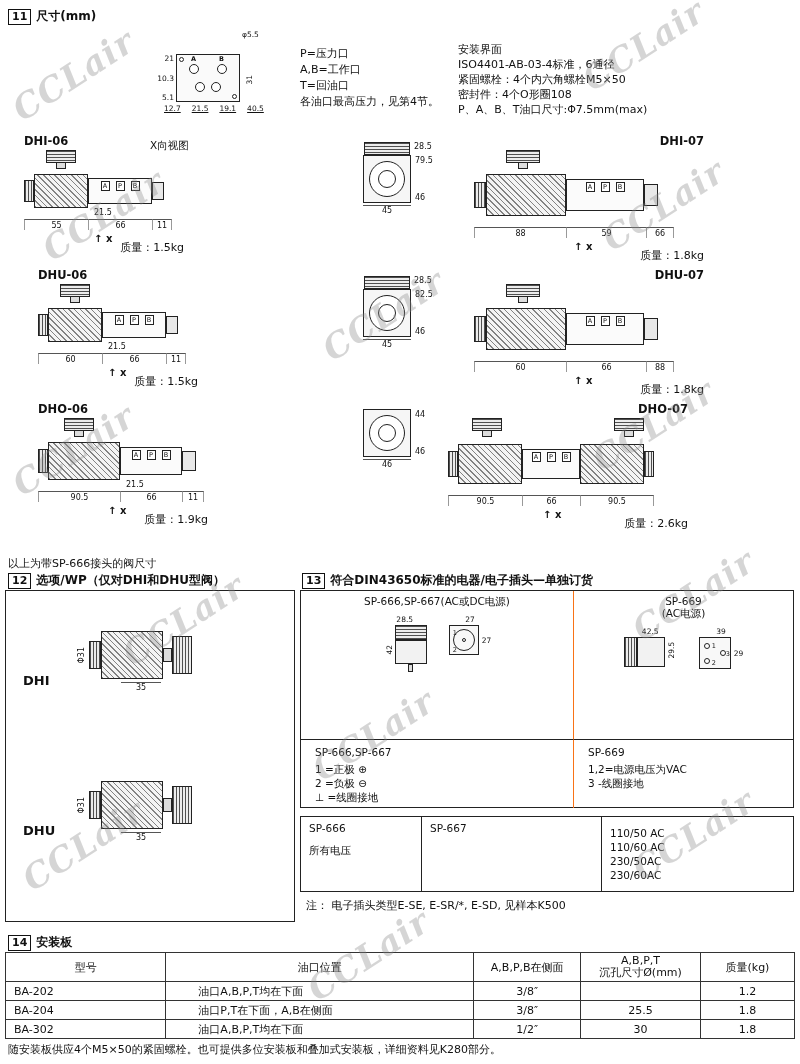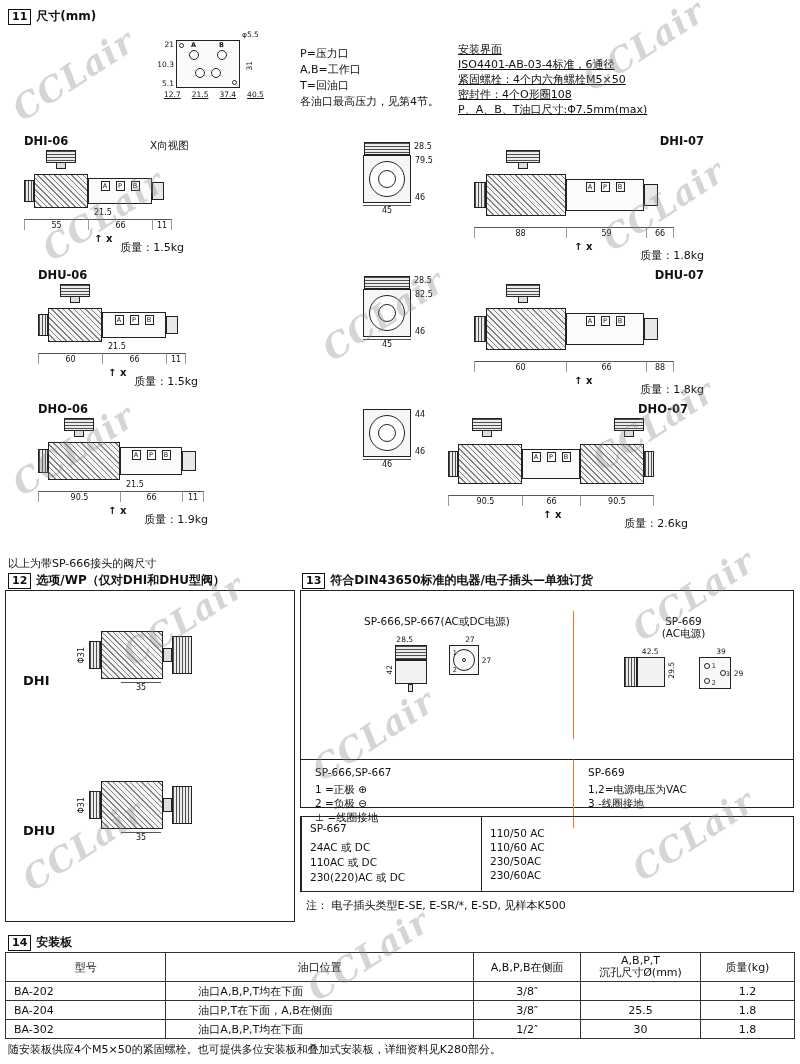--- a/index.html
+++ b/index.html
@@ -16,34 +16,34 @@
   .secnum { display:inline-block; border:1.5px solid #111; padding:0 3px; font-weight:bold; font-size:11px; line-height:14px; margin-right:5px; background:#fff; }
   .sectitle { font-weight:bold; font-size:12px; }
 
   
   .hatch45 { background:#f4f4f4 repeating-linear-gradient(45deg, rgba(70,70,70,.65) 0 1px, transparent 1px 4px); }
   .ridgeH  { background:#ececec repeating-linear-gradient(180deg, rgba(40,40,40,.8) 0 1px, transparent 1px 3px); }
   .ridgeV  { background:#ececec repeating-linear-gradient(90deg, rgba(40,40,40,.8) 0 1px, transparent 1px 3px); }
 
   
   .face { left:156px; top:30px; width:160px; font-size:7.5px; }
-  .fhole { margin-left:86px; margin-bottom:1px; }
+  .fhole { margin-left:86px; margin-bottom:15px; }
   .facemain { display:flex; align-items:center; }
   .faceL { display:flex; flex-direction:column; justify-content:space-between; height:48px; width:20px; text-align:right; padding-right:2px; }
   .facerect { width:64px; height:48px; border:1.5px solid #222; position:relative; background:#fafafa; }
   .c { position:absolute; border:1px solid #222; border-radius:50%; background:#fff; }
   .cb { width:10px; height:10px; }
   .cs { width:5px; height:5px; }
   .plabel { position:absolute; font-size:6.5px; font-weight:bold; }
   .faceR { padding-left:3px; }
   .faceB { display:flex; gap:11px; margin-left:8px; margin-top:2px;text-decoration:underline; }
 
   
   .legend { left:300px; top:46px; line-height:16px; font-size:11px; }
-  .mount { left:458px; top:42px; line-height:15px; font-size:11px;text-decoration:underline; }
+  .mount { left:458px; top:42px; line-height:15px; font-size:11px; }
 
   
   .valve { position:absolute; font-size:8px; }
   .vname { font-weight:bold; font-size:11.5px; height:14px; }
   .nright .vname { text-align:right; }
   .vassembly { position:relative; margin-top:2px; }
   .conn { position:absolute; top:0; width:30px; }
   .cap  { height:13px; border:1px solid #222; }
   .neck { width:10px; height:6px; margin:0 auto; border:1px solid #222; border-top:none; background:#ddd; }
   .vrow { position:absolute; bottom:0; left:0; display:flex; align-items:center; }
@@ -113,21 +113,21 @@
   .optdia { transform:rotate(-90deg); width:16px; font-size:8px; }
   .optknob { width:12px; height:28px; border:1px solid #222; }
   .optcoil { width:62px; height:48px; border:1px solid #222; }
   .optneck { width:9px; height:14px; border:1px solid #222; background:#ddd; }
   .optcap { width:20px; height:38px; border:1px solid #222; }
   .optw { margin-left:100px; margin-top:3px; width:40px; text-align:center; border-top:1px solid #555; }
 
   
   .s13box { left:300px; top:590px; width:494px; height:218px; border:1.5px solid #222; display:grid;
             grid-template-columns:272px 1fr; grid-template-rows:148px 1fr; }
-  .s13cell { padding:4px 8px; font-size:10.5px;margin-top:20px; }
+  .s13cell { padding:4px 8px; font-size:10.5px; }
   .s13tr, .s13br { border-left:1px solid #f97316; }
   .s13bl, .s13br { border-top:1px solid #222; }
   .s13title { font-size:10.5px; margin-bottom:4px; }
   .ctr { text-align:center; }
   .dwgrow { display:flex; gap:22px; justify-content:center; align-items:flex-start; margin-top:6px; font-size:7.5px; }
   .svdim { text-align:center; margin-bottom:1px; }
   .svflex { display:flex; align-items:center; }
   .rot { transform:rotate(-90deg); width:12px; display:inline-block; }
   .sv666 { width:32px; }
   .svcap { height:15px; border:1px solid #222; }
@@ -205,21 +205,21 @@
         <span class="c cs" style="left:2px;top:2px"></span>
         <span class="c cs" style="left:55px;top:39px"></span>
         <span class="plabel" style="left:14px;top:0">A</span>
         <span class="plabel" style="left:42px;top:0">B</span>
       </div>
       <div class="faceR"><span class="rot">31</span></div>
     </div>
     <div class="faceB">
         <span>12.7</span>
         <span>21.5</span>
-        <span>37.4</span>
+        <span>19.1</span>
         <span>40.5</span>
       </div>
   </div>
 
   <div class="abs legend">
 
   <div>P=压力口</div>
       <div>A,B=工作口</div>
       <div>T=回油口</div>
       <div>各油口最高压力，见第4节。</div>
@@ -577,27 +577,26 @@
     <div class="s13cell s13br">
       <div class="pintitle">SP-669</div>
       <div class="pinlines">
           <div>1,2=电源电压为VAC</div>
           <div>3  -线圈接地</div>
         </div>
     </div>
   </div>
 
   <div class="abs voltbox">
+    <div class="vc vc1">
+      <div class="vh">SP-666</div>
+      <div class="vv">所有电压</div>
+    </div>
     <div class="vc vc2">
       <div class="vh">SP-667</div>
-      <div class="vlist">
-          <div>24AC 或 DC</div>
-          <div>110AC 或 DC</div>
-          <div>230(220)AC 或 DC</div>
-        </div>
     </div>
     <div class="vc vc3">
       <div class="vlist">
           <div>110/50 AC</div>
           <div>110/60 AC</div>
           <div>230/50AC</div>
           <div>230/60AC</div>
         </div>
     </div>
   </div>

